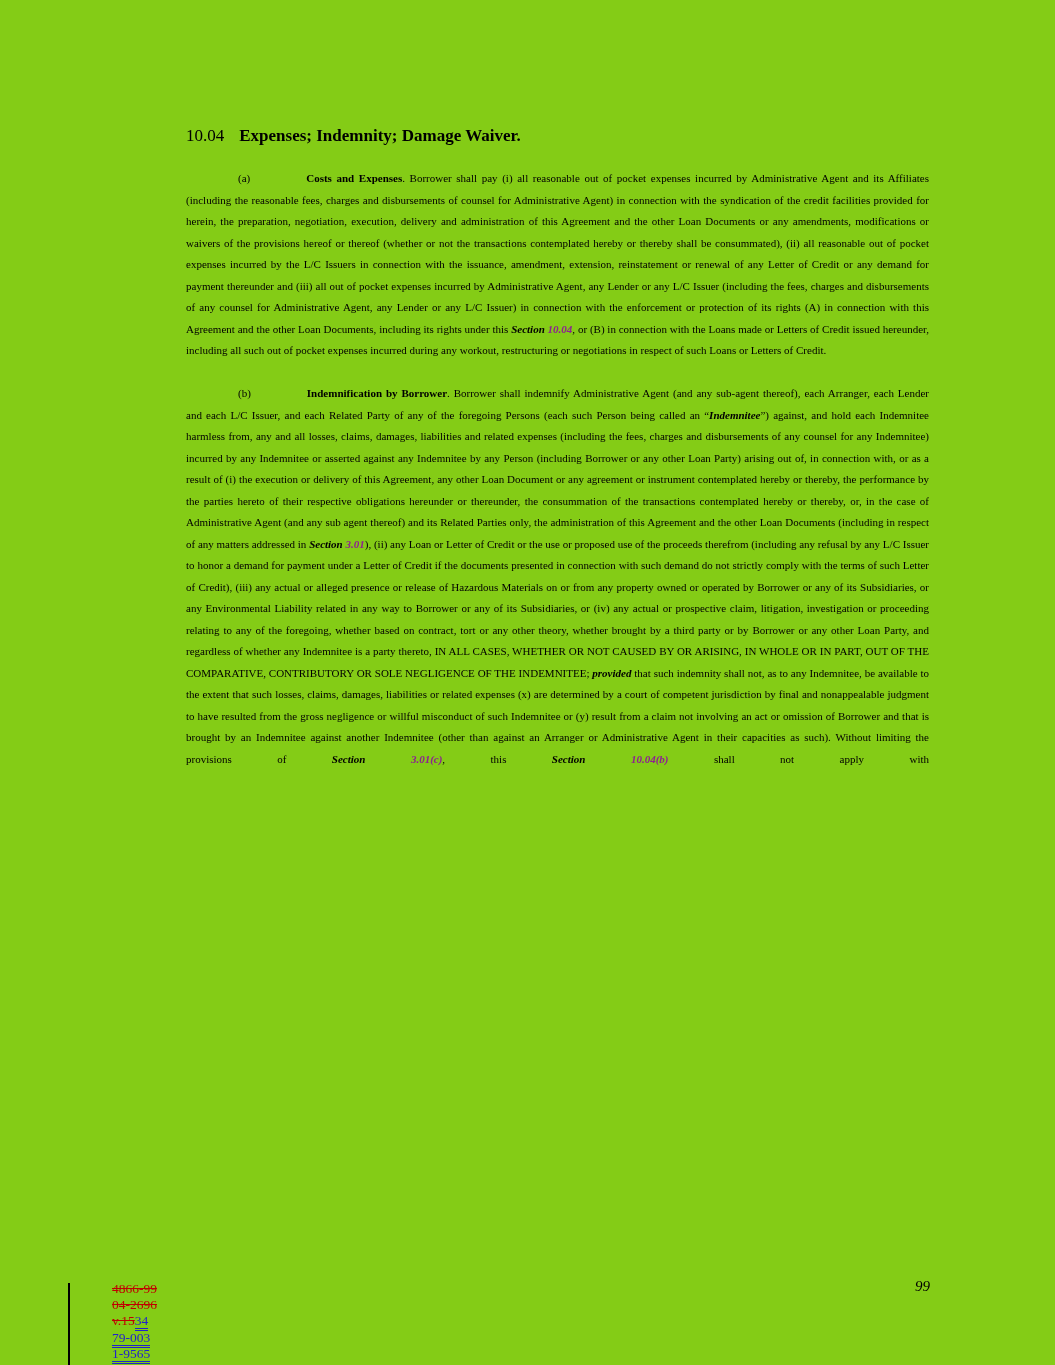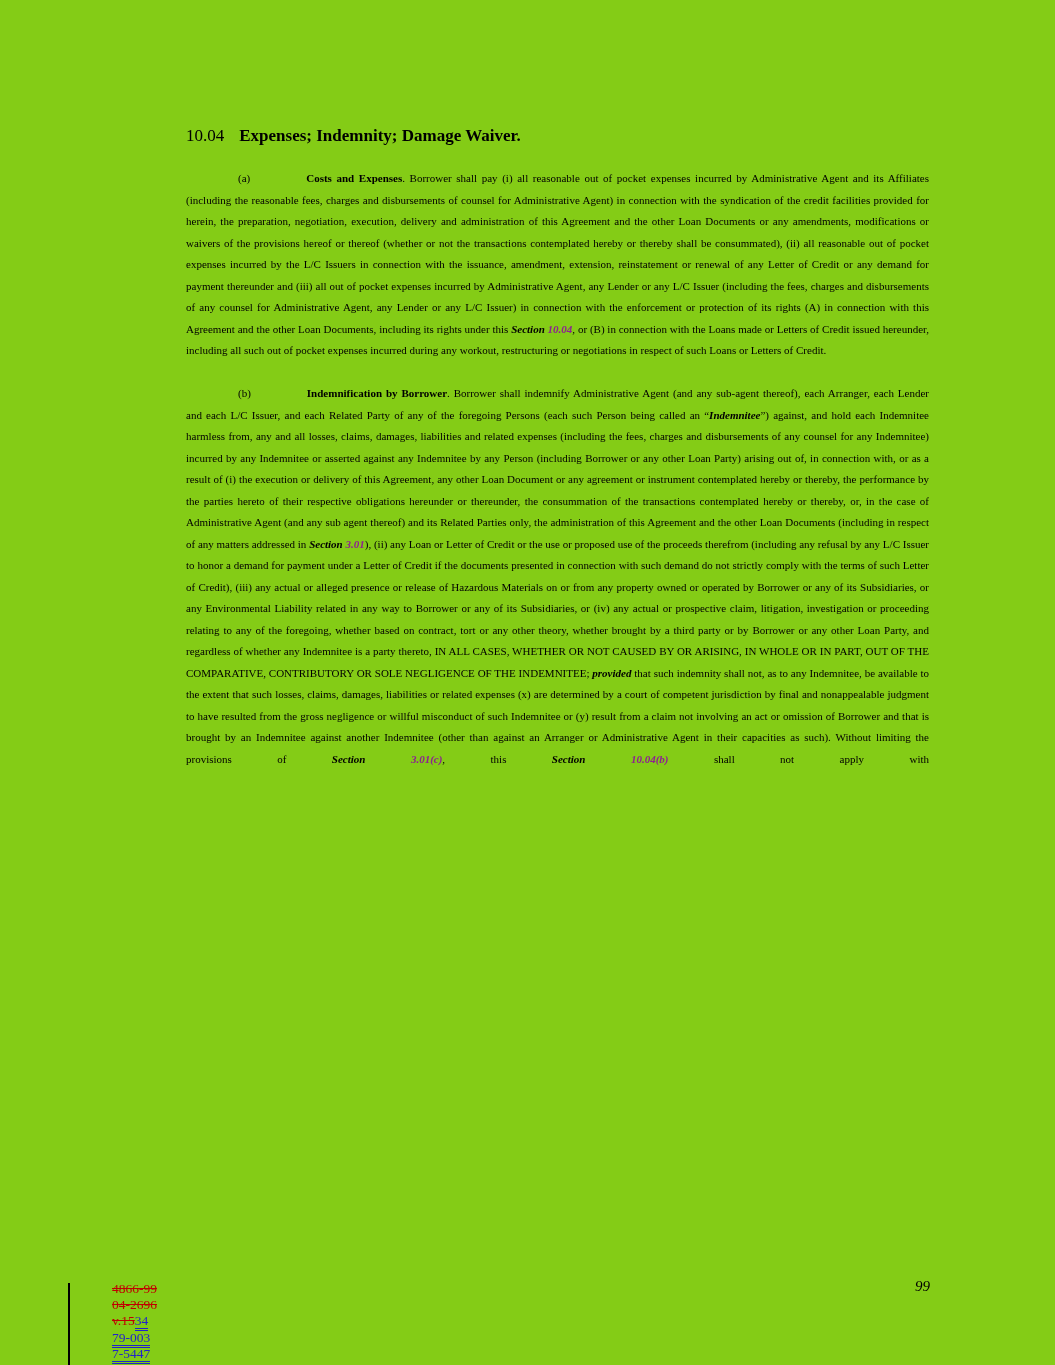--- a/index.html
+++ b/index.html
@@ -76,18 +76,18 @@
       </div>
   </div>
 
   <div class="change-bar"></div>
 
   <div class="redline" id="redline">
       <div class="redline-line"><span class="r-del">4866-99</span></div>
       <div class="redline-line"><span class="r-del">04-2696</span></div>
       <div class="redline-line"><span class="r-del">v.15</span><span class="r-ins">34</span></div>
       <div class="redline-line"><span class="r-ins">79-003</span></div>
-      <div class="redline-line"><span class="r-ins">7-5447</span></div>
+      <div class="redline-line"><span class="r-ins">1-9565</span></div>
     </div>
 
   <div class="page-number">99</div>
 
 </div>
 
 </body></html>

